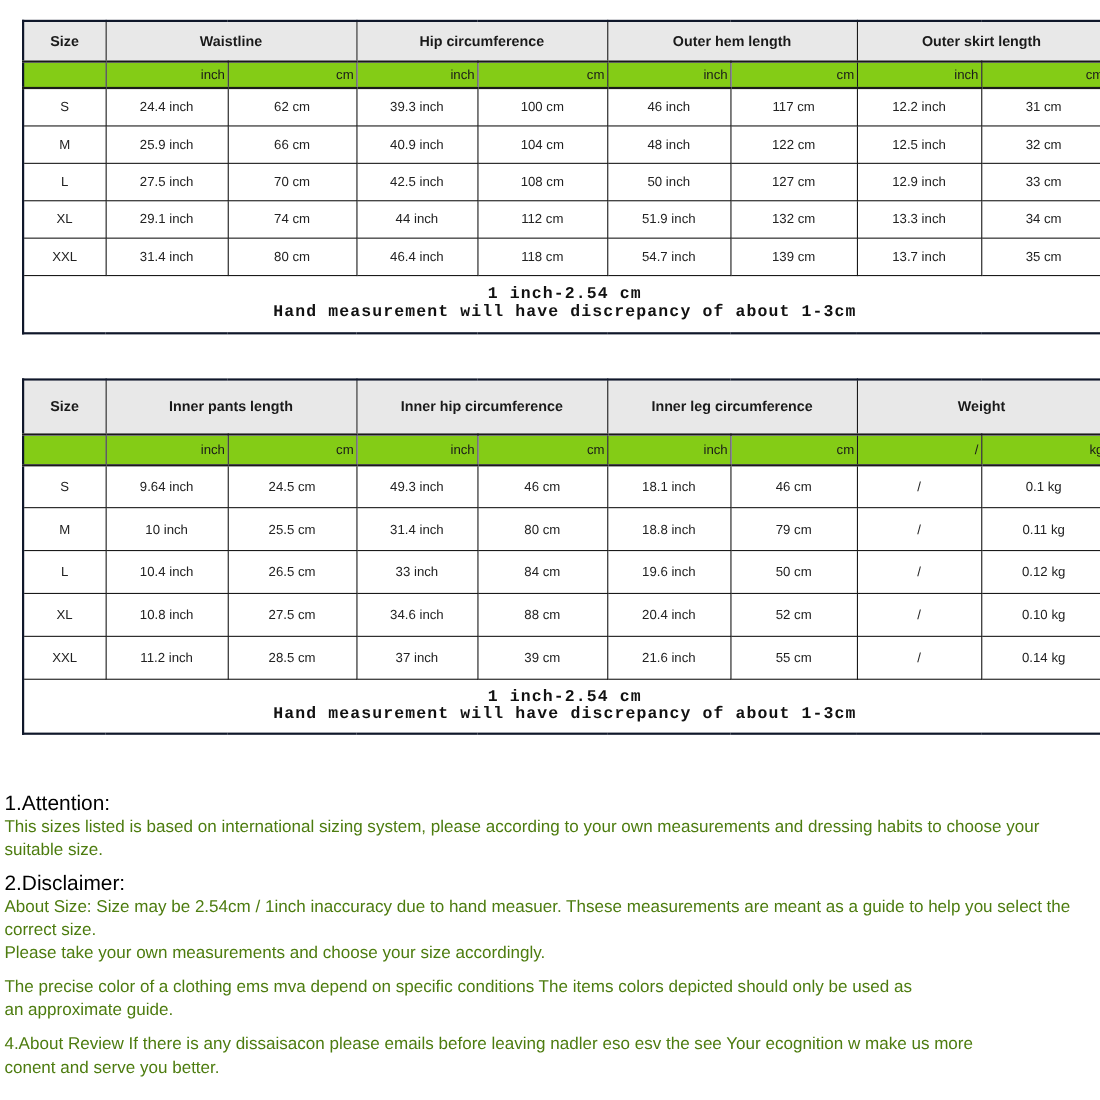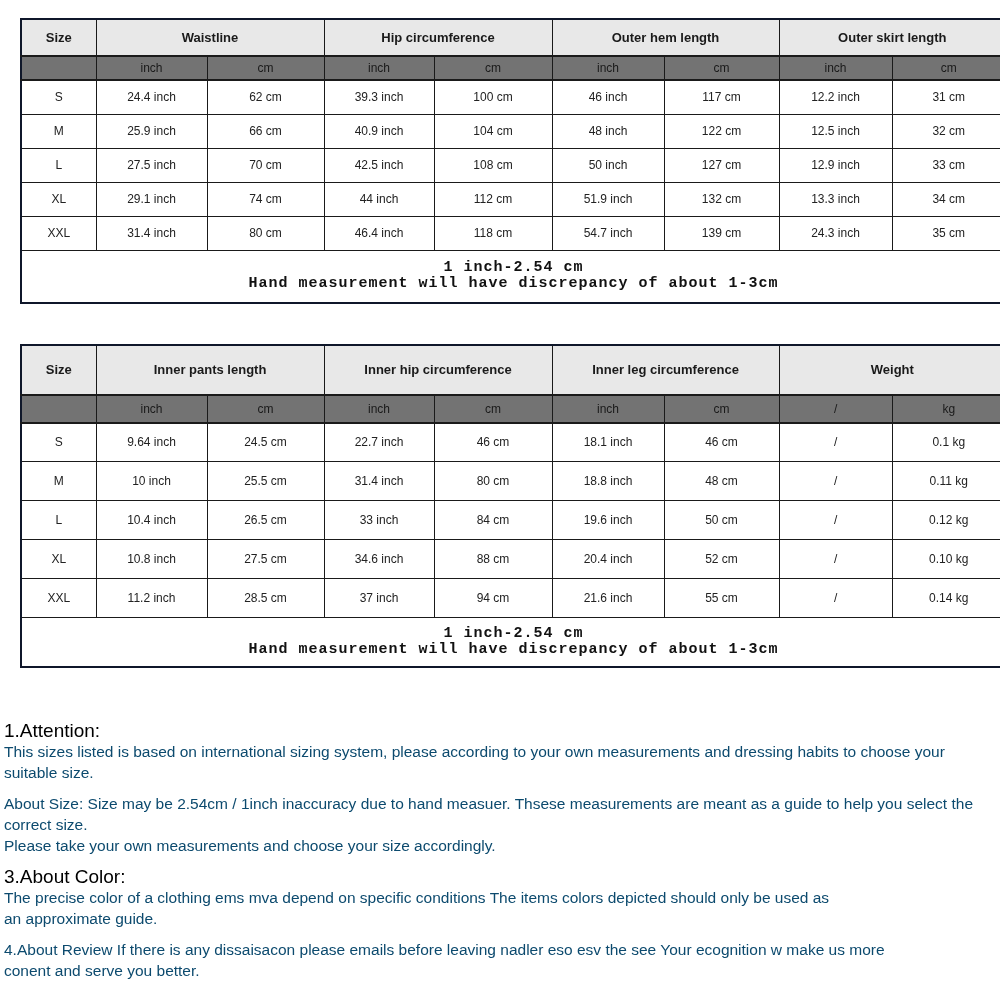--- a/index.html
+++ b/index.html
@@ -48,24 +48,25 @@
   col.c-g { width: 113px; }
   col.c-h { width: 114px; }
 
   tr.row-header th {
     background: #e8e8e8;
     font-size: 13px;
     font-weight: bold;
     border-bottom-width: 2px;
   }
   tr.row-units th {
-    background: #737373;
+    background: #84cc16;
     font-size: 12px;
     font-weight: normal;
     border-bottom-width: 2px;
+    text-align: right;
   }
   tr.row-data td {
     font-size: 12px;
     color: #222222;
     background: #ffffff;
   }
   th.grp, td.grp { border-left-width: 2px; }
 
   .t1 tr.row-header { height: 37px; }
   .t1 tr.row-units  { height: 24px; }
@@ -99,21 +100,21 @@
   }
   .note { margin-bottom: 10px; }
   .note-heading {
     font-size: 19px;
     line-height: 21px;
     color: #000000;
   }
   .note-body {
     font-size: 15.5px;
     line-height: 21px;
-    color: #0c4a6e;
+    color: #4d7c0f;
     white-space: pre-line;
   }
 </style>
 </head>
 <body>
 
 <div class="page">
 
   <table class="size-table t1">
     <colgroup>
@@ -192,21 +193,21 @@
         <td>34 cm</td>
       </tr>
       <tr class="row-data">
         <td>XXL</td>
         <td class="grp">31.4 inch</td>
         <td>80 cm</td>
         <td class="grp">46.4 inch</td>
         <td>118 cm</td>
         <td class="grp">54.7 inch</td>
         <td>139 cm</td>
-        <td class="grp">24.3 inch</td>
+        <td class="grp">13.7 inch</td>
         <td>35 cm</td>
       </tr>
 
       <tr class="row-foot">
         <td colspan="9">
           <div class="footnote-line">1 inch-2.54 cm</div>
           <div class="footnote-line">Hand measurement will have discrepancy of about 1-3cm</div>
         </td>
       </tr>
     </tbody>
@@ -241,35 +242,35 @@
         <th class="grp">inch</th>
         <th>cm</th>
         <th class="grp">/</th>
         <th>kg</th>
       </tr>
 
       <tr class="row-data">
         <td>S</td>
         <td class="grp">9.64 inch</td>
         <td>24.5 cm</td>
-        <td class="grp">22.7 inch</td>
+        <td class="grp">49.3 inch</td>
         <td>46 cm</td>
         <td class="grp">18.1 inch</td>
         <td>46 cm</td>
         <td class="grp">/</td>
         <td>0.1 kg</td>
       </tr>
       <tr class="row-data">
         <td>M</td>
         <td class="grp">10 inch</td>
         <td>25.5 cm</td>
         <td class="grp">31.4 inch</td>
         <td>80 cm</td>
         <td class="grp">18.8 inch</td>
-        <td>48 cm</td>
+        <td>79 cm</td>
         <td class="grp">/</td>
         <td>0.11 kg</td>
       </tr>
       <tr class="row-data">
         <td>L</td>
         <td class="grp">10.4 inch</td>
         <td>26.5 cm</td>
         <td class="grp">33 inch</td>
         <td>84 cm</td>
         <td class="grp">19.6 inch</td>
@@ -286,21 +287,21 @@
         <td class="grp">20.4 inch</td>
         <td>52 cm</td>
         <td class="grp">/</td>
         <td>0.10 kg</td>
       </tr>
       <tr class="row-data">
         <td>XXL</td>
         <td class="grp">11.2 inch</td>
         <td>28.5 cm</td>
         <td class="grp">37 inch</td>
-        <td>94 cm</td>
+        <td>39 cm</td>
         <td class="grp">21.6 inch</td>
         <td>55 cm</td>
         <td class="grp">/</td>
         <td>0.14 kg</td>
       </tr>
 
       <tr class="row-foot">
         <td colspan="9">
           <div class="footnote-line">1 inch-2.54 cm</div>
           <div class="footnote-line">Hand measurement will have discrepancy of about 1-3cm</div>
@@ -308,25 +309,25 @@
       </tr>
     </tbody>
   </table>
 
   <div class="notes">
     <div class="note">
       <div class="note-heading">1.Attention:</div>
       <div class="note-body">This sizes listed is based on international sizing system, please according to your own measurements and dressing habits to choose your suitable size.</div>
     </div>
     <div class="note">
+      <div class="note-heading">2.Disclaimer:</div>
       <div class="note-body">About Size: Size may be 2.54cm / 1inch inaccuracy due to hand measuer. Thsese measurements are meant as a guide to help you select the correct size.
 Please take your own measurements and choose your size accordingly.</div>
     </div>
     <div class="note">
-      <div class="note-heading">3.About Color:</div>
       <div class="note-body">The precise color of a clothing ems mva depend on specific conditions The items colors depicted should only be used as
 an approximate guide.</div>
     </div>
     <div class="note">
       <div class="note-body">4.About Review If there is any dissaisacon please emails before leaving nadler eso esv the see Your ecognition w make us more
 conent and serve you better.</div>
     </div>
   </div>
 
 </div>

